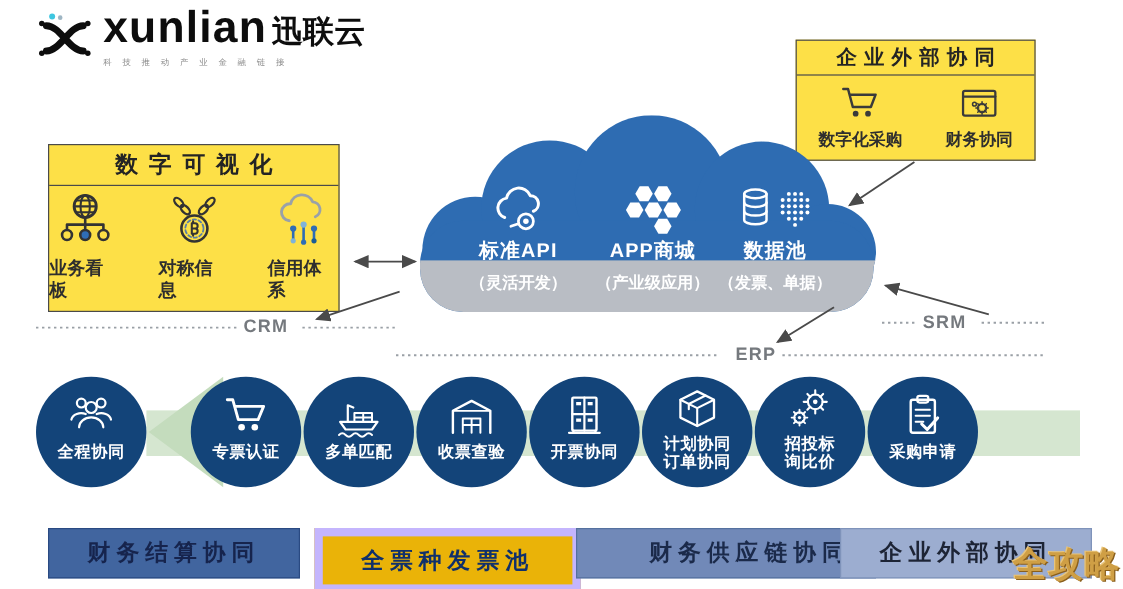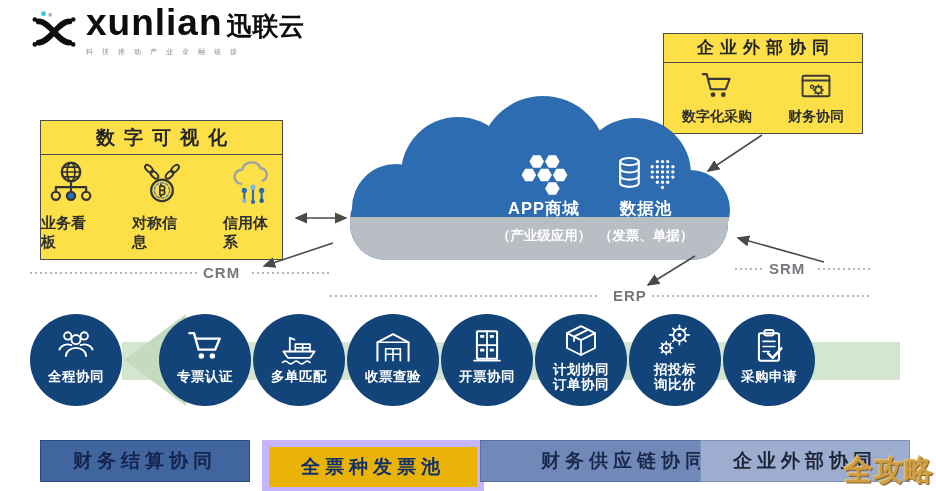--- a/index.html
+++ b/index.html
@@ -175,20 +175,32 @@
         <circle cx="58" cy="112" r="44"></circle>
           <circle cx="120" cy="78" r="57"></circle>
         <circle cx="205" cy="64" r="64"></circle>
           <circle cx="297" cy="78" r="56"></circle>
         <circle cx="352" cy="114" r="40"></circle>
           <rect x="12" y="88" width="378" height="76" rx="36"></rect>
       </g>
       <rect x="0" y="121" width="402" height="49" fill="#b9bdc4" clip-path="url(#cloudclip)"></rect>
     </svg>
 
+    <div class="cloud-item" style="left:39px;top:52px;">
+      <span class="cloud-icon">
+        <svg width="50" height="46" viewBox="0 0 48 44">
+          <path class="s" d="M13 28a8 8 0 0 1 1.5-15.5 10 10 0 0 1 19-2 6.5 6.5 0 0 1 2.5 12.5" stroke="#fff" stroke-width="2.4"></path>
+          <circle class="s" cx="30" cy="31" r="6" stroke="#fff" stroke-width="2.2"></circle>
+          <circle cx="30" cy="31" r="2.2" fill="#fff"></circle>
+          <path class="s" d="M24 33l-6 2" stroke="#fff" stroke-width="2.2"></path>
+        </svg>
+      </span>
+      <span class="cloud-title">标准API</span>
+      <span class="cloud-sub">（灵活开发）</span>
+    </div>
 
     <div class="cloud-item" style="left:151px;top:52px;">
       <span class="cloud-icon">
         <svg width="50" height="46" viewBox="0 0 48 44">
           <defs>
               <polygon id="hx" points="-3.5,-6 3.5,-6 7,0 3.5,6 -3.5,6 -7,0"></polygon>
             </defs>
           <g fill="#fff">
             <use href="#hx" transform="translate(17,9)"></use>
               <use href="#hx" transform="translate(32,9)"></use>

